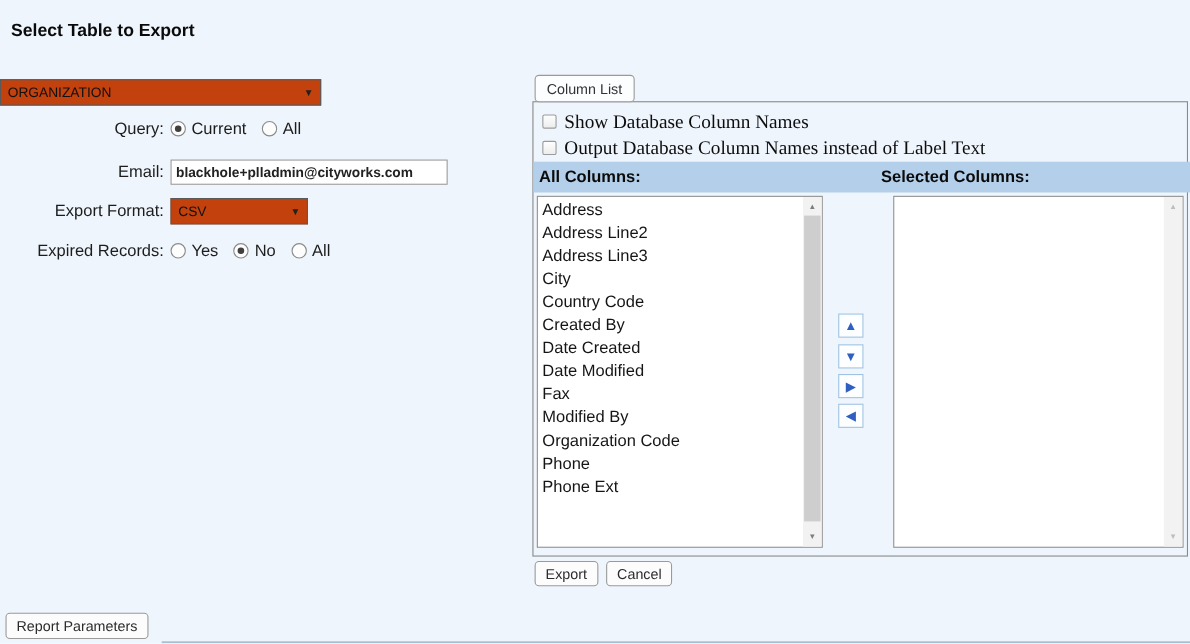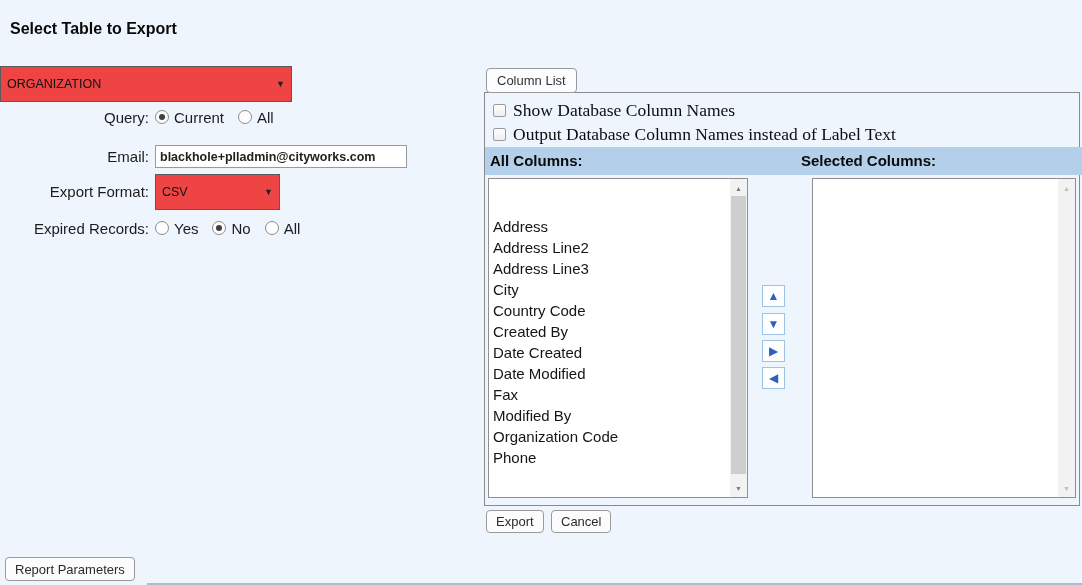--- a/index.html
+++ b/index.html
@@ -14,21 +14,21 @@
     position:absolute; left:10px; top:20px;
     font-size:16px; font-weight:bold; color:#0a0a0a;
   }
   .frow { position:absolute; left:0; display:flex; align-items:center; }
   .flabel {
     width:155px; text-align:right; padding-right:6px;
     font-size:15px; color:#1c1c1c; flex:none;
   }
   .selbox {
     display:flex; align-items:center; justify-content:space-between;
-    border:1px solid #5a5a5a; background:#ef4444; height:36px;
+    border:1px solid #5a5a5a; background:#c2410c; height:24px;
     padding:0 6px; font-size:12.5px; color:#111; cursor:default;
   }
   .sel-arrow { font-size:9px; color:#222; margin-left:8px; }
   .textbox {
     height:23px; border:1px solid #9a9a9a; background:#fff;
     font-size:12.5px; color:#222; padding:0 4px;
     font-family:"Liberation Sans", sans-serif;
     font-weight:bold;
   }
   .radio {
@@ -73,21 +73,21 @@
     font-size:15px; font-weight:bold; color:#0a0a0a;
   }
   .band-header.all { left:5px; }
   .band-header.selected { left:316px; }
   .listbox {
     position:absolute; top:85px; height:320px; background:#fff;
     border:1px solid #8f8f8f; overflow:hidden;
   }
   .listbox.all-cols { left:3px; width:260px; }
   .listbox.sel-cols { left:327px; width:264px; }
-  .list-items { position:absolute; left:0; top:1px; right:27px;margin-top:36px; }
+  .list-items { position:absolute; left:0; top:1px; right:27px; }
   .list-item {
     font-size:15px; line-height:21px; padding-left:4px; color:#151515;
     white-space:nowrap; cursor:default;
   }
   
   .sb {
     position:absolute; top:0; right:0; bottom:0; width:17px;
     background:#f2f2f2;
   }
   .sb-arrow {
@@ -202,20 +202,21 @@
           <div class="list-item">Address Line3</div>
           <div class="list-item">City</div>
           <div class="list-item">Country Code</div>
           <div class="list-item">Created By</div>
           <div class="list-item">Date Created</div>
           <div class="list-item">Date Modified</div>
           <div class="list-item">Fax</div>
           <div class="list-item">Modified By</div>
           <div class="list-item">Organization Code</div>
           <div class="list-item">Phone</div>
+          <div class="list-item">Phone Ext</div>
         </div>
       <div class="sb">
         <div class="sb-arrow up">▲</div>
         <div class="sb-thumb"></div>
         <div class="sb-arrow down">▼</div>
       </div>
     </div>
 
     <div class="move-btn move-up">
       <span class="move-glyph">▲</span>

